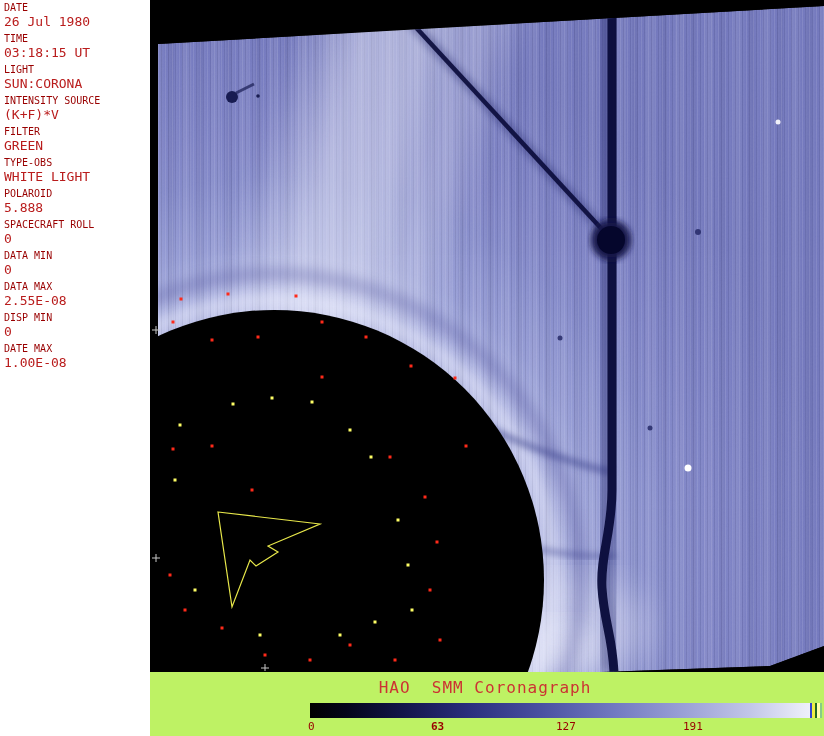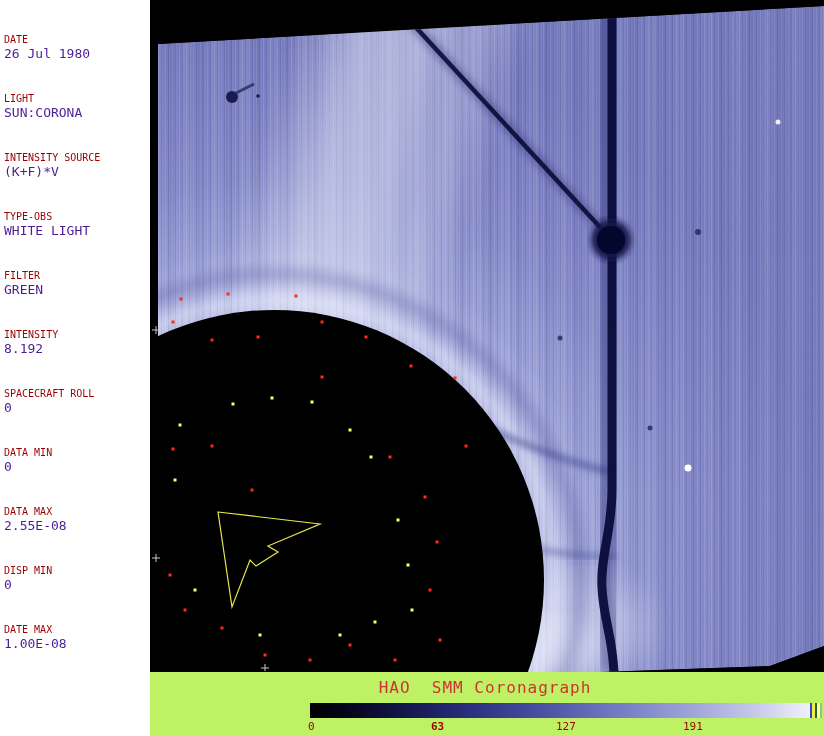--- a/index.html
+++ b/index.html
@@ -2,22 +2,22 @@
 <html style="--label-color: #990000; --title-color: #cc3333; --tick-color: #990000;"><head>
 <meta charset="utf-8">
 <style>
   html,body{margin:0;padding:0;background:#ffffff;}
   #screen{position:relative;width:824px;height:736px;background:#ffffff;overflow:hidden;
           font-family:"DejaVu Sans Mono","Liberation Mono",monospace;}
   
   #sidebar{position:absolute;left:0;top:0;width:150px;height:672px;background:#ffffff;
            box-sizing:border-box;padding:2px 0 0 4px;}
   .field{margin-bottom:4px;}
-  .flabel{font-size:10px;line-height:12px;color:var(--label-color,#990000);white-space:pre;margin-top:32px;}
-  .fvalue{font-size:13px;line-height:15px;color:#4c1d95;white-space:pre;}
+  .flabel{font-size:10px;line-height:12px;color:var(--label-color,#990000);white-space:pre;}
+  .fvalue{font-size:13px;line-height:15px;color:#b91c1c;white-space:pre;}
   
   #image-area{position:absolute;left:150px;top:0;width:674px;height:672px;background:#000;}
   
   #footer{position:absolute;left:150px;top:672px;width:674px;height:76px;background:#bef264;}
   #title{position:absolute;left:335px;top:6px;transform:translateX(-50%);
          font-size:16px;letter-spacing:1px;color:var(--title-color,#cc3333);white-space:pre;}
   #colorbar{position:absolute;left:160px;top:31px;width:512px;height:15px;
             background:linear-gradient(to right,
               #000000 0%, #04041a 7%, #131549 18%, #2a2e7d 31%, #4950a1 45%,
               #7078c0 59%, #9aa0d6 73%, #c2c6e8 86%, #e9ebf8 96%, #f5f6fd 100%);}
@@ -34,38 +34,42 @@
 <body>
 
 <div id="screen">
 
   <div id="sidebar">
     <div class="field">
       <div class="flabel">DATE</div>
       <div class="fvalue">26 Jul 1980</div>
     </div>
     <div class="field">
+      <div class="flabel">TIME</div>
+      <div class="fvalue">03:18:15 UT</div>
+    </div>
+    <div class="field">
       <div class="flabel">LIGHT</div>
       <div class="fvalue">SUN:CORONA</div>
     </div>
     <div class="field">
       <div class="flabel">INTENSITY SOURCE</div>
       <div class="fvalue">(K+F)*V</div>
     </div>
     <div class="field">
+      <div class="flabel">FILTER</div>
+      <div class="fvalue">GREEN</div>
+    </div>
+    <div class="field">
       <div class="flabel">TYPE-OBS</div>
       <div class="fvalue">WHITE LIGHT</div>
     </div>
     <div class="field">
-      <div class="flabel">FILTER</div>
-      <div class="fvalue">GREEN</div>
-    </div>
-    <div class="field">
-      <div class="flabel">INTENSITY</div>
-      <div class="fvalue">8.192</div>
+      <div class="flabel">POLAROID</div>
+      <div class="fvalue">5.888</div>
     </div>
     <div class="field">
       <div class="flabel">SPACECRAFT ROLL</div>
       <div class="fvalue">0</div>
     </div>
     <div class="field">
       <div class="flabel">DATA MIN</div>
       <div class="fvalue">0</div>
     </div>
     <div class="field">

